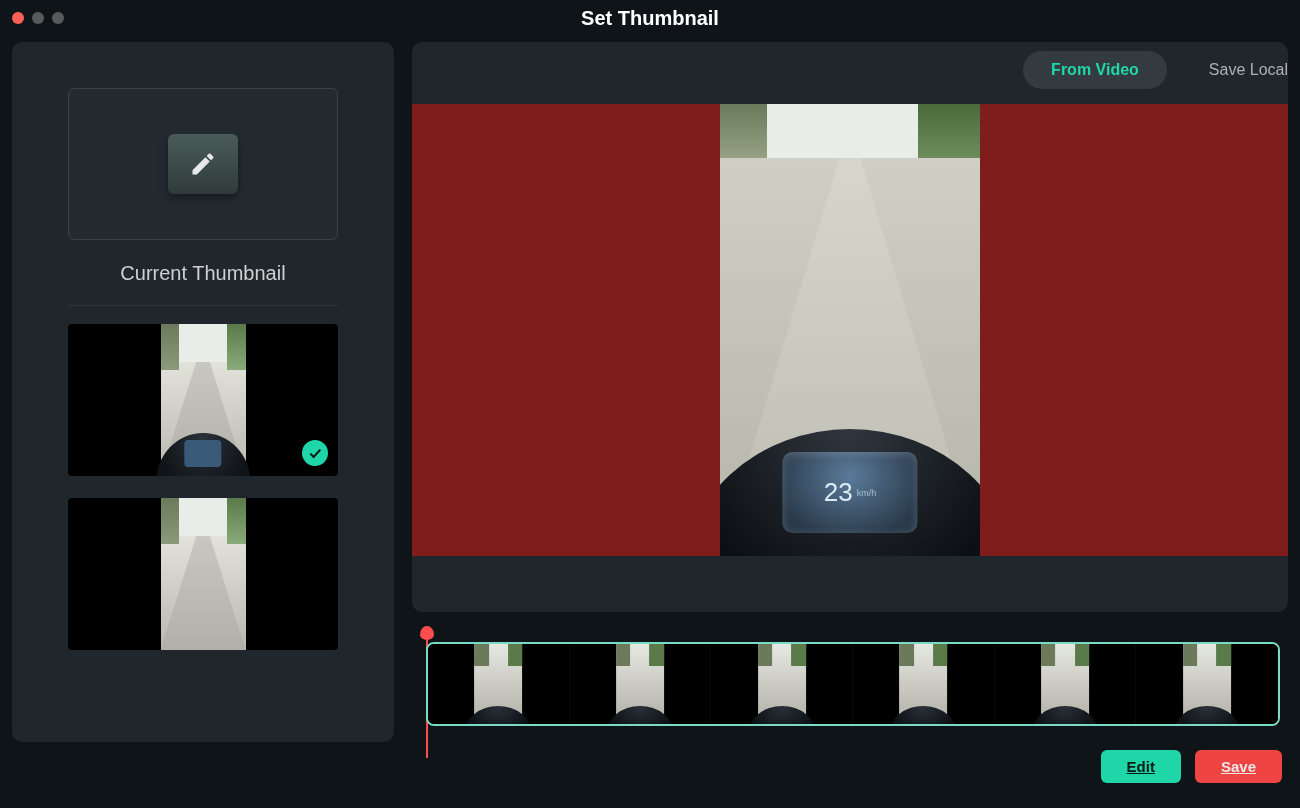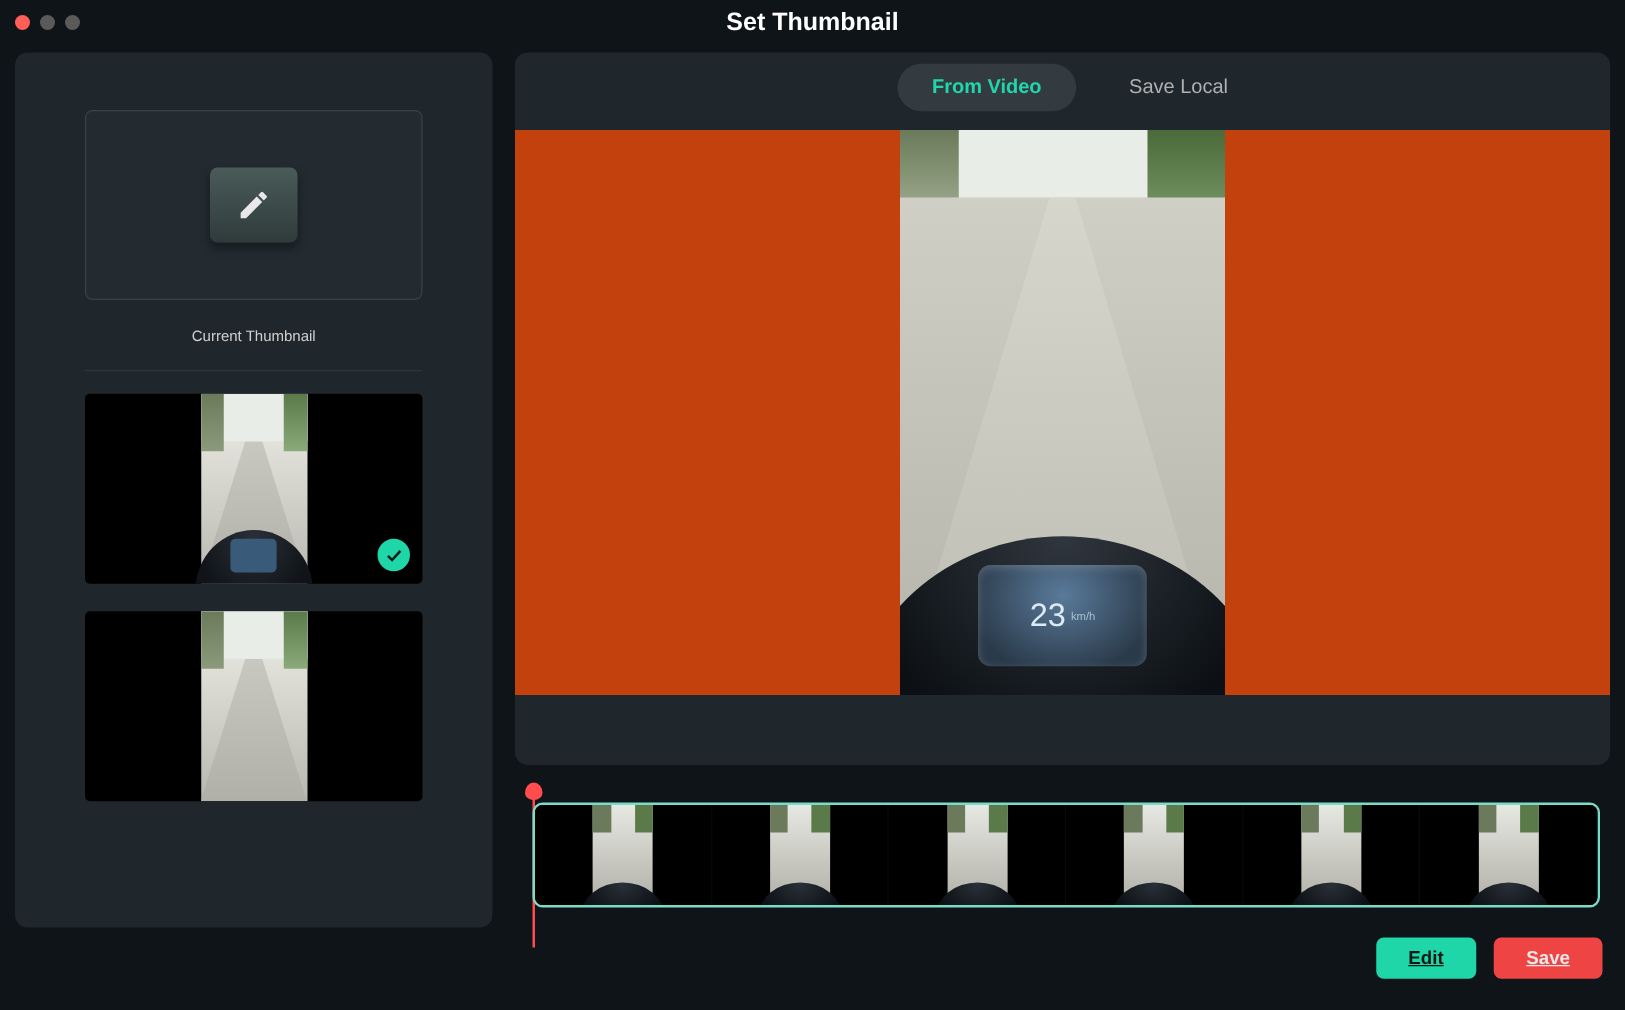--- a/index.html
+++ b/index.html
@@ -65,21 +65,21 @@
   .edit-icon {
     width: 70px; height: 60px;
     background: linear-gradient(180deg,#4a5b5a,#2f3b3a);
     border-radius: 6px;
     display:flex; align-items:center; justify-content:center;
     box-shadow: 0 4px 8px rgba(0,0,0,0.4);
   }
   .edit-icon svg { fill:#e8e8e8; width:28px; height:28px; }
   .current-label {
     margin-top: 22px;
-    font-size: 12px;
+    font-size: 20px;
     color: #d0d0d0;
   }
   .divider {
     width: 270px;
     height: 1px;
     background: #2f373d;
     margin: 20px 0 18px 0;
   }
   .thumb-option {
     width: 270px;
@@ -140,21 +140,21 @@
   }
   .preview-panel {
     background:#1f262c;
     border-radius:10px;
     height: 570px;
     display:flex; flex-direction:column;
     overflow:hidden;
   }
   .tabs {
     height:56px;
-    display:flex; align-items:center; justify-content:center;
+    display:flex; align-items:center; justify-content:flex-end;
     gap:28px;
   }
   .tab-pill {
     background:#333b41;
     border-radius:20px;
     padding:6px 6px;
     display:flex;
   }
   .tab {
     padding:4px 22px;
@@ -168,21 +168,21 @@
     font-weight:600;
   }
   .tab-local {
     padding:4px 0 4px 14px;
     font-size:16px;
     color:#b0b0b0;
     cursor:pointer;
   }
   .video-area {
     flex:1;
-    background:#c2410c;
+    background:#7f1d1d;
     margin:6px 0 0 0;
     display:flex; align-items:stretch; justify-content:center;
     height:460px;
   }
   .video-frame {
     width:260px;
     background: linear-gradient(180deg,#e8ebe6 0%, #d8d8d0 45%, #c0c0b8 100%);
     position:relative;
     overflow:hidden;
   }

